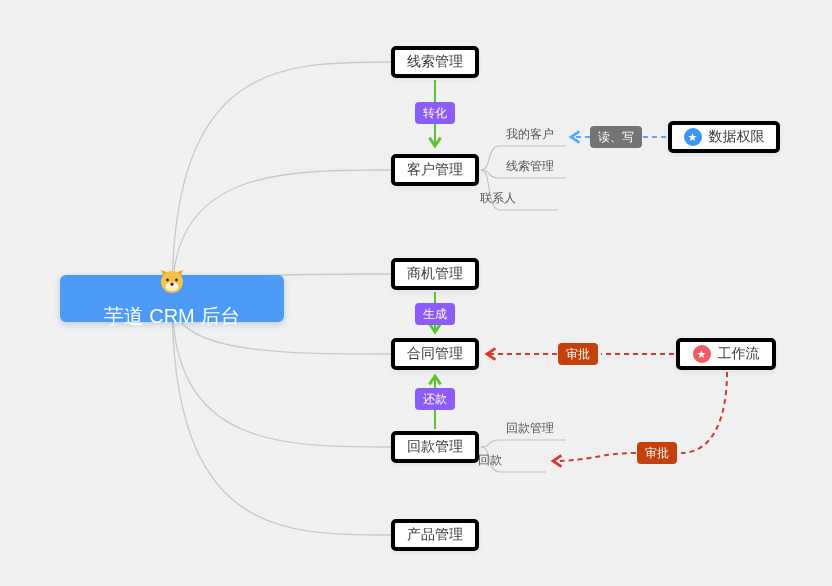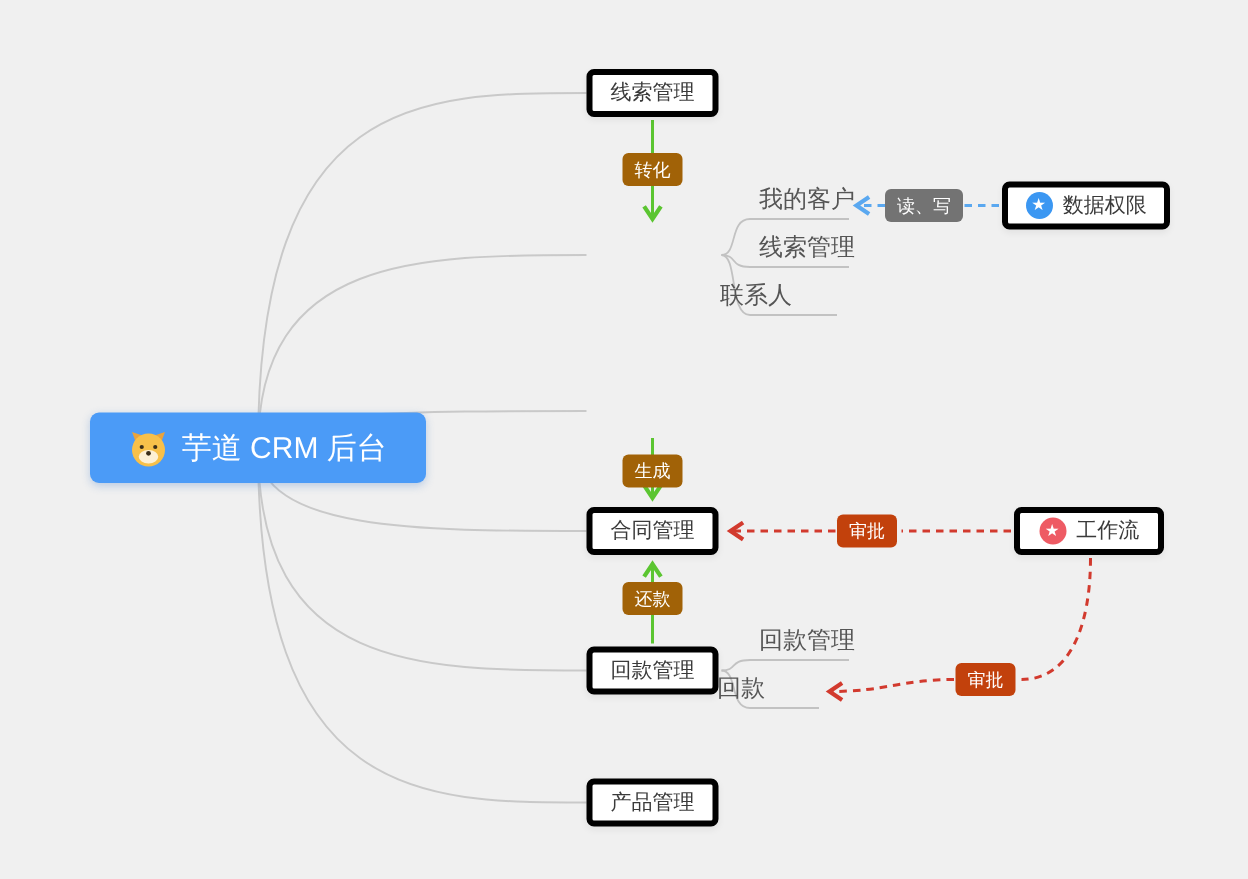--- a/index.html
+++ b/index.html
@@ -26,37 +26,37 @@
   }
   .node.main { left:391px; width:88px; height:32px; }
 
   .root {
     position:absolute; left:60px; top:275px; width:224px; height:47px;
     z-index:3;
     background:#4b9bf7;
     border-radius:6px;
     box-shadow:0 2px 6px rgba(60,120,200,0.3);
     display:flex; align-items:center; justify-content:center; gap:9px;
-    color:#ffffff; font-size:20px; white-space:nowrap;
+    color:#ffffff; font-size:20px; white-space:nowrap;flex-direction:column;
   }
 
   .badge {
     position:absolute; z-index:4;
     transform:translateX(-50%);
     height:22px; line-height:22px; padding:0 8px;
     border-radius:4px;
     font-size:12px; color:#ffffff; white-space:nowrap;
   }
-  .badge.green { background:#a16207; }
+  .badge.green { background:#8b5cf6; }
   .badge.blue  { background:#737373; }
   .badge.red   { background:#c2410c; }
 
   .child-label {
     position:absolute; z-index:2;
-    font-size:16px; color:#555555; line-height:20px; white-space:nowrap;
+    font-size:12px; color:#555555; line-height:20px; white-space:nowrap;
   }
 
   .star-icon {
     display:inline-flex; align-items:center; justify-content:center;
     width:18px; height:18px; border-radius:50%;
     color:#ffffff; font-size:11px; line-height:1;
     margin-right:7px; flex:none;
   }
   .star-icon.blue { background:#3b97f2; }
   .star-icon.pink { background:#ee5b64; }
@@ -129,20 +129,26 @@
         <circle cx="17.5" cy="12" r="1.4" fill="#3a2d1a"></circle>
         <circle cx="13" cy="16.2" r="1.6" fill="#3a2d1a"></circle>
       </svg>
     </span>
     <span>芋道 CRM 后台</span>
   </div>
 
   <div class="node main" style="top:46px">
     <span>线索管理</span>
   </div>
+  <div class="node main" style="top:154px">
+    <span>客户管理</span>
+  </div>
+  <div class="node main" style="top:258px">
+    <span>商机管理</span>
+  </div>
   <div class="node main" style="top:338px">
     <span>合同管理</span>
   </div>
   <div class="node main" style="top:431px">
     <span>回款管理</span>
   </div>
   <div class="node main" style="top:519px">
     <span>产品管理</span>
   </div>
 

